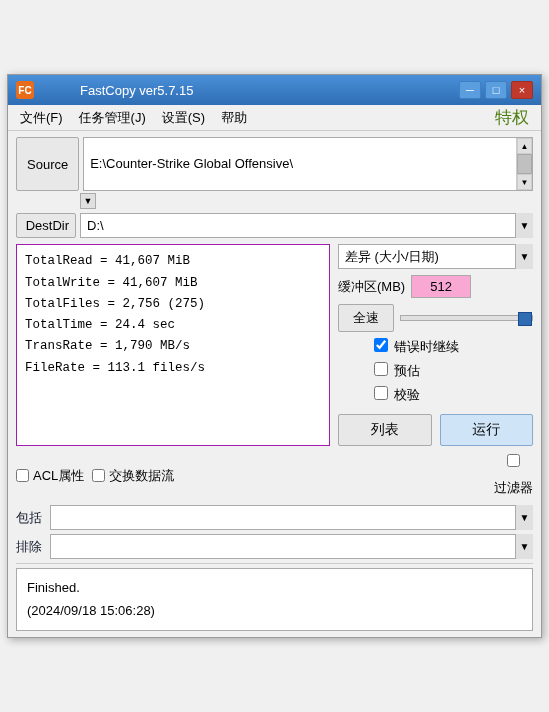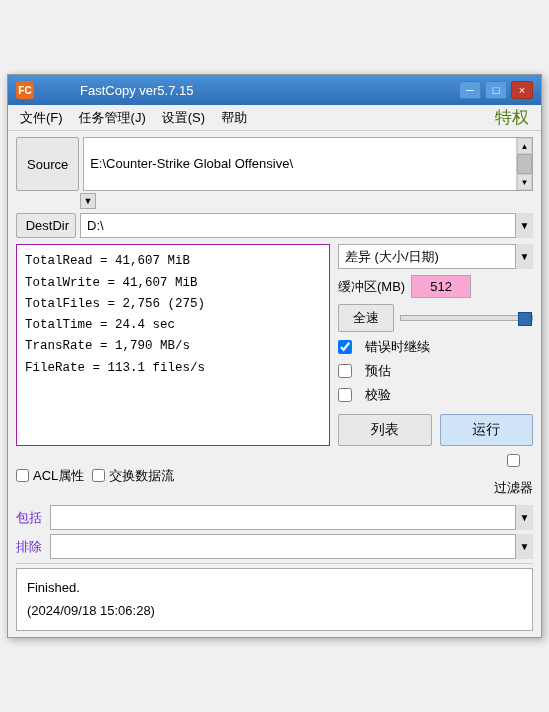--- a/index.html
+++ b/index.html
@@ -231,22 +231,23 @@
       position: absolute;
       right: 0;
       top: -4px;
       width: 14px;
       height: 14px;
       background: #2e6db4;
       border: 1px solid #1a4a8a;
     }
     .checkbox-row {
       display: flex;
-      align-items: center;
-      gap: 13px;
+      align-items: flex-start;
+      gap: 6px;
+      margin-left: 36px;
     }
     .checkbox-row input[type="checkbox"] {
       width: 14px;
       height: 14px;
       cursor: pointer;
     }
     .checkbox-label {
       font-size: 13px;
       cursor: pointer;
     }
@@ -287,21 +288,21 @@
       flex-direction: column;
     }
     .filter-row {
       display: flex;
       align-items: center;
       gap: 6px;
       margin-bottom: 4px;
     }
     .filter-label {
       font-size: 13px;
-      color: #6d28d9;
+      color: #0f172a;
       min-width: 28px;
     }
     .filter-select-wrapper {
       flex: 1;
       position: relative;
       display: flex;
     }
     .filter-select-wrapper select {
       width: 100%;
       border: 1px solid #aaa;

